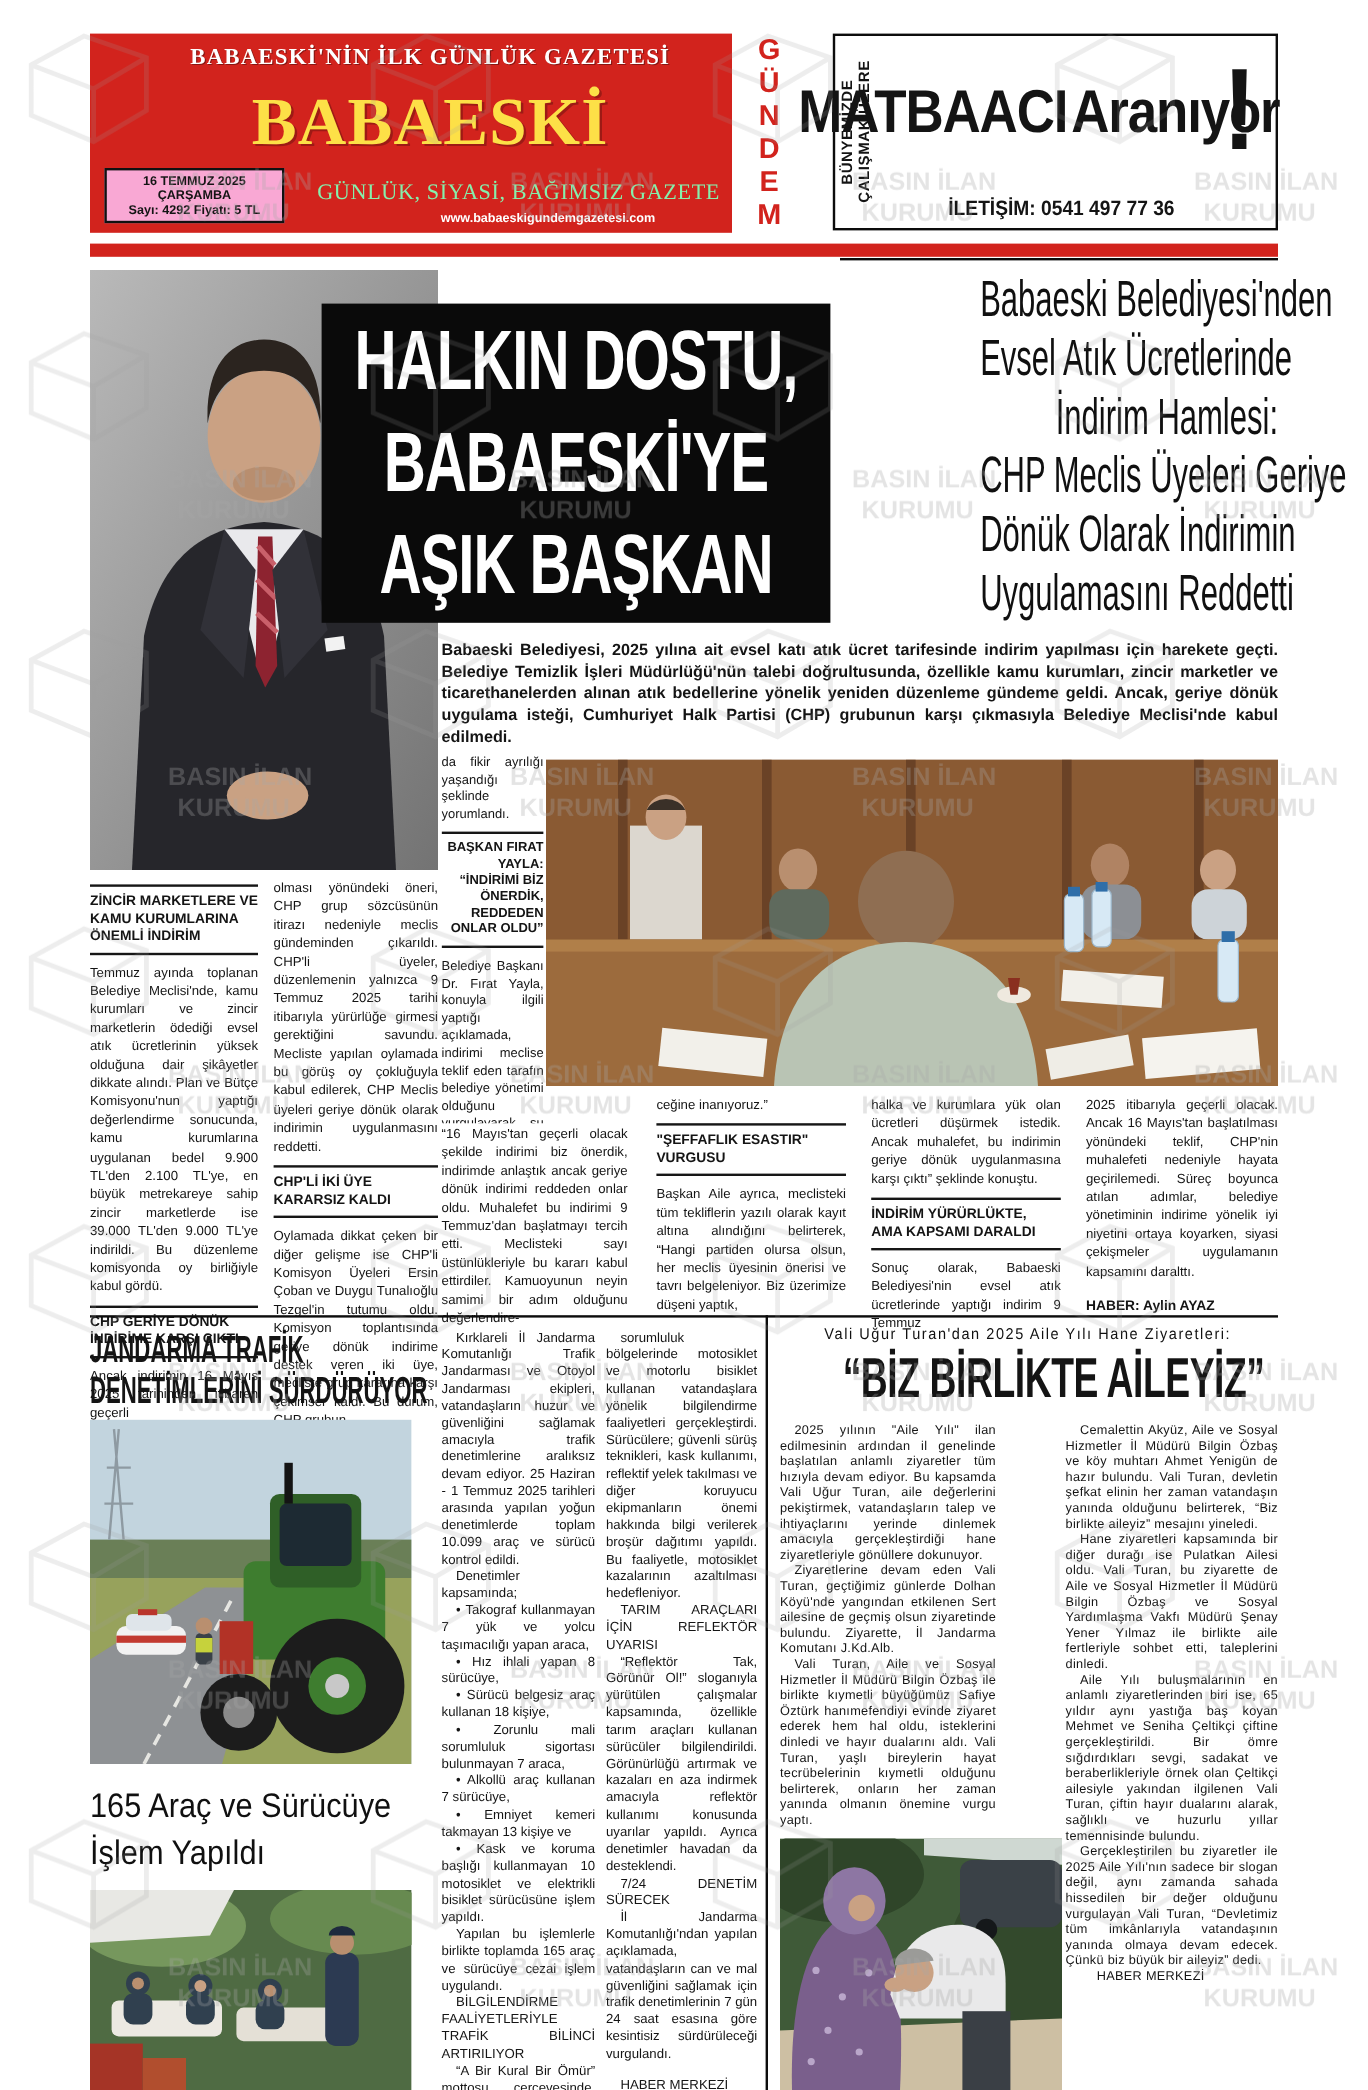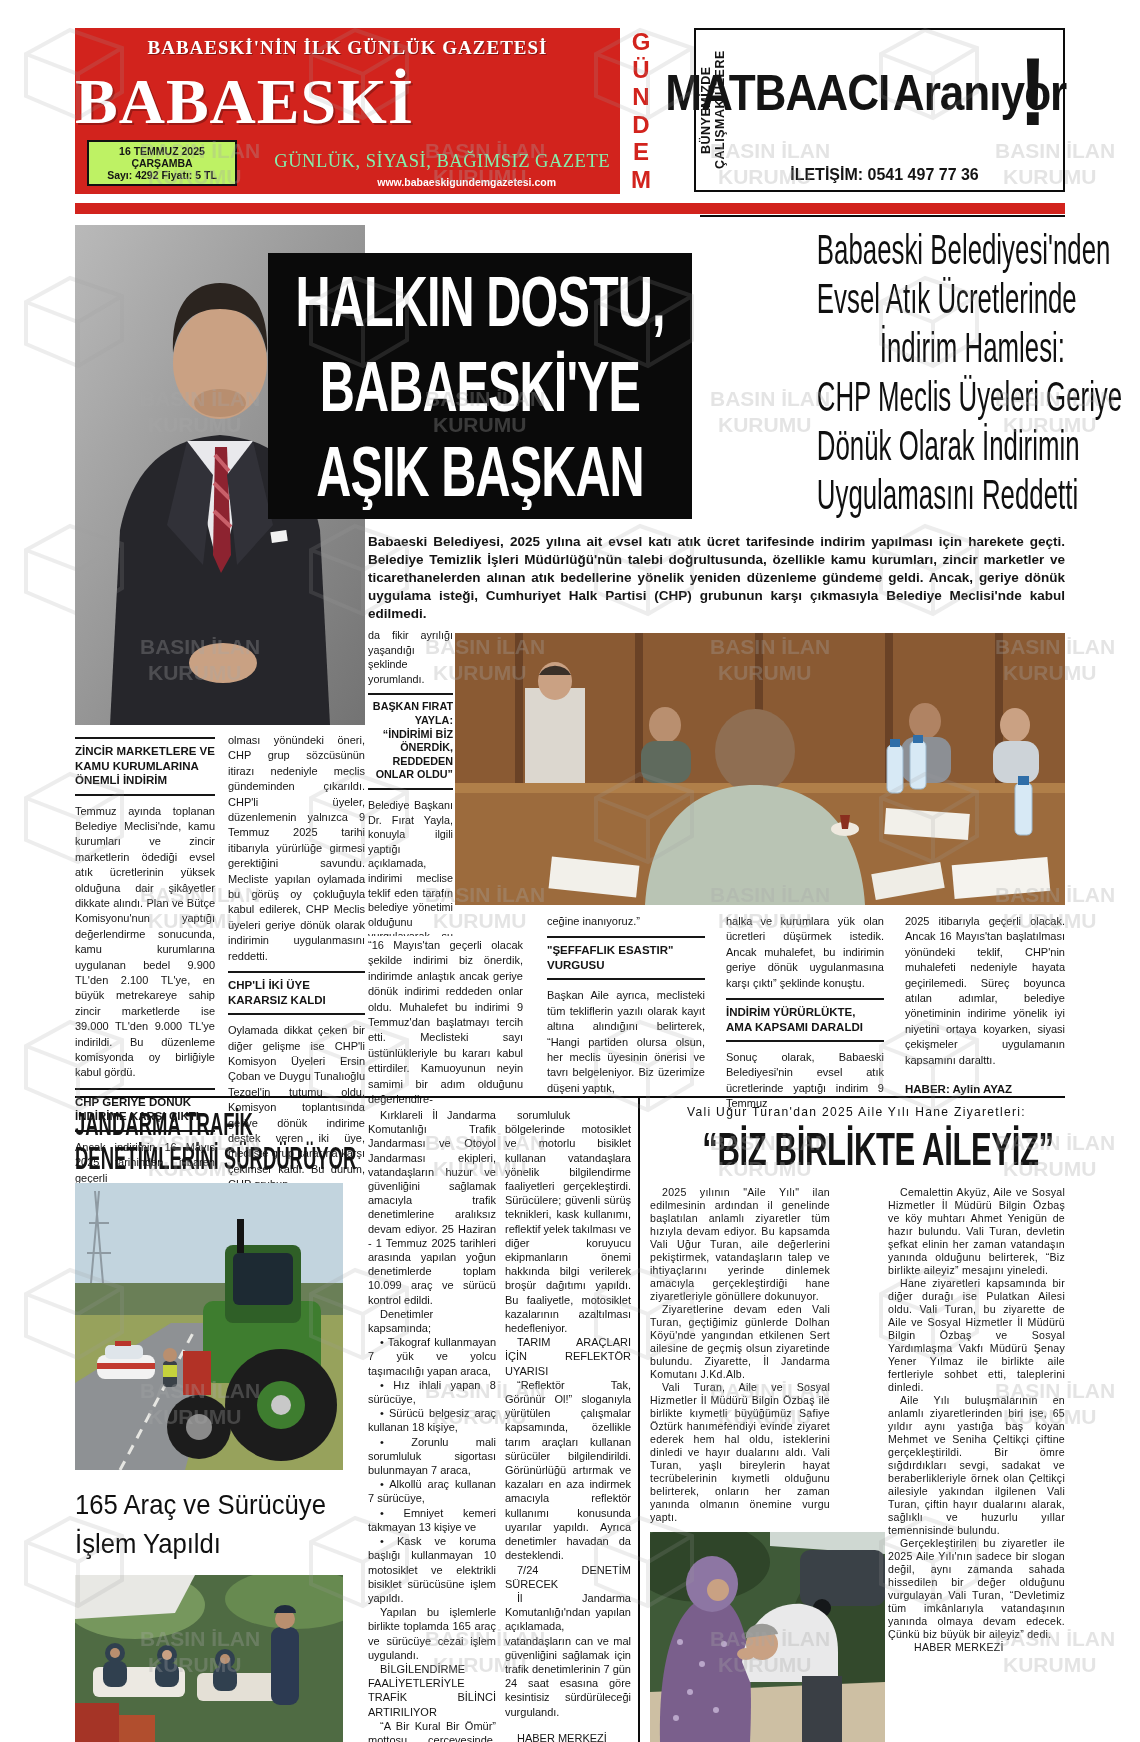--- a/index.html
+++ b/index.html
@@ -2,29 +2,29 @@
 <html lang="tr"><head>
 <meta charset="utf-8">
 <style>
   html,body{margin:0;padding:0;background:#e8e8e8;}
   .page{position:relative;width:1140px;height:1742px;background:#ffffff;margin:0 auto;
         font-family:"Liberation Sans",sans-serif;color:#141414;overflow:hidden;}
   .abs{position:absolute;}
   
   .wm-layer{position:absolute;inset:0;z-index:9;pointer-events:none;opacity:.30;}
   
-  .mast-red{left:75px;top:28px;width:545px;height:166px;background:#d2231d;z-index:2;}
+  .mast-red{left:75px;top:28px;width:503px;height:166px;background:#d2231d;z-index:2;padding-left:32px;}
   .mast-tagline{width:100%;text-align:center;margin-top:9px;color:#fff;font-family:"Liberation Serif",serif;
         font-weight:bold;font-size:19px;letter-spacing:1px;text-shadow:1px 1px 0 rgba(0,0,0,.35);}
-  .mast-title{width:100%;color:#ffffff;font-family:"Liberation Serif",serif;
-        font-weight:bold;font-size:64px;line-height:86px;letter-spacing:1px;text-shadow:2px 2px 0 rgba(0,0,0,.25);}
+  .mast-title{width:100%;text-align:center;color:#fde047;font-family:"Liberation Serif",serif;
+        font-weight:bold;font-size:56px;line-height:86px;letter-spacing:1px;text-shadow:2px 2px 0 rgba(0,0,0,.25);}
   .mast-sub{position:absolute;right:10px;bottom:22px;color:#86efac;font-family:"Liberation Serif",serif;
         font-weight:normal;font-size:18.5px;letter-spacing:.5px;}
   .mast-web{position:absolute;right:64px;bottom:6px;color:#fff;font-size:10.5px;font-weight:bold;}
-  .datebox{position:absolute;left:12px;bottom:8px;width:142px;background:#bef264;border:2px solid #111;
+  .datebox{position:absolute;left:12px;bottom:8px;width:142px;background:#f9a8d4;border:2px solid #111;
         text-align:center;padding:3px 2px;}
   .datebox .l1{font-size:10.5px;font-weight:bold;}
   .datebox .l2{font-size:10.5px;font-weight:bold;}
   .gundem{left:620px;top:28px;width:42px;height:166px;display:flex;flex-direction:column;
         justify-content:space-between;align-items:center;z-index:2;padding:2px 0;box-sizing:border-box;}
   .gundem span{color:#d2231d;font-weight:bold;font-size:24px;line-height:24px;}
   .adbox{left:694px;top:28px;width:371px;height:164px;border:2.5px solid #0c0c0c;background:#fff;z-index:2;box-sizing:border-box;}
   .ad-vert{position:absolute;left:3px;top:4px;bottom:4px;width:22px;
         writing-mode:vertical-rl;transform:rotate(180deg);text-align:center;
         font-size:12.5px;font-weight:bold;letter-spacing:.5px;}

